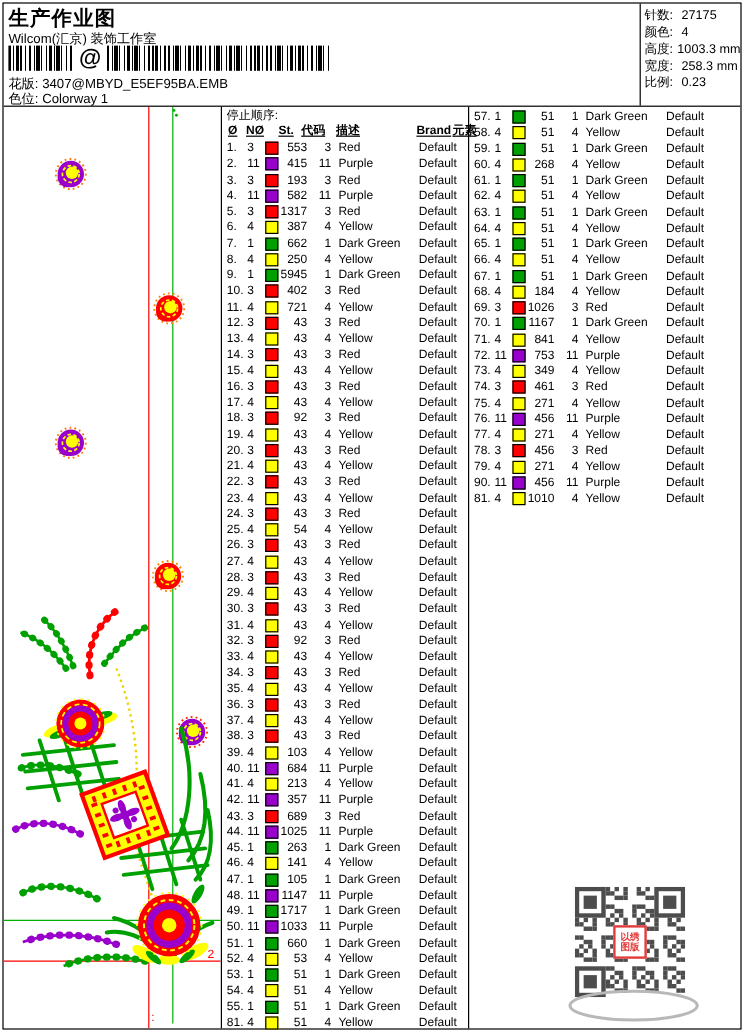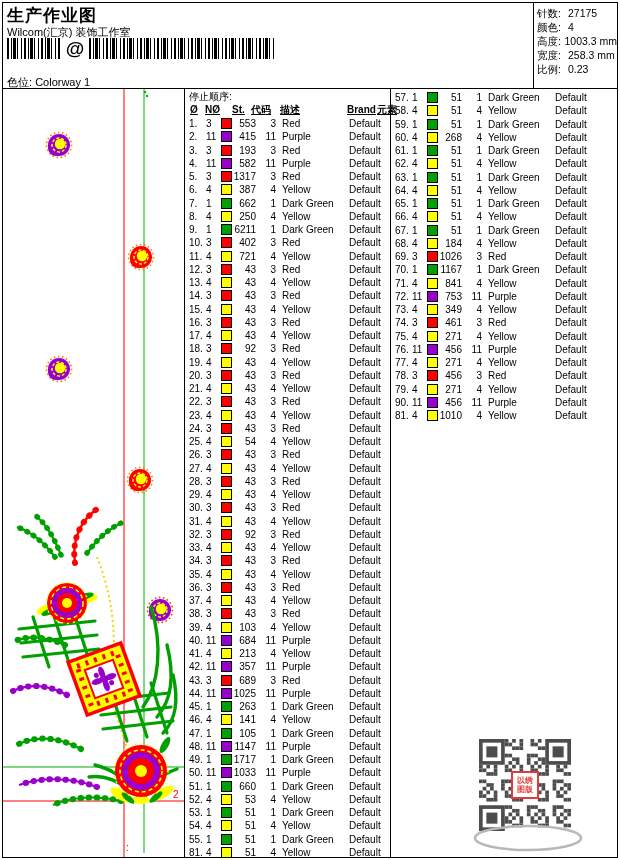--- a/index.html
+++ b/index.html
@@ -60,20 +60,24 @@
  <div class="page">
 
   <div class="hdr">
     <div class="title">生产作业图</div>
     <div class="studio">Wilcom(汇京) 装饰工作室</div>
     <div class="barcode-wrap">
       <div class="bars b1"></div>
       <div class="bc-at">@</div>
       <div class="bars b2"></div>
     </div>
+    <div class="meta-line meta1">
+      <span>花版:</span>
+      <span>3407@MBYD_E5EF95BA.EMB</span>
+    </div>
     <div class="meta-line meta2">
       <span>色位:</span>
       <span>Colorway 1</span>
     </div>
 
     <div class="infobox">
       <div class="info-row">
             <span class="lbl">针数:</span>
             <span>27175</span>
           </div>
@@ -343,21 +347,21 @@
             <span class="c-code">4</span>
             <span class="c-desc">Yellow</span>
             <span class="c-brand">Default</span>
           </div>
           <div class="t-row">
             <span class="c-num">9.</span>
             <span class="c-nd">1</span>
             <span class="c-chip">
               <i style="background:#00A000"></i>
             </span>
-            <span class="c-st">6211</span>
+            <span class="c-st">5945</span>
             <span class="c-code">1</span>
             <span class="c-desc">Dark Green</span>
             <span class="c-brand">Default</span>
           </div>
           <div class="t-row">
             <span class="c-num">10.</span>
             <span class="c-nd">3</span>
             <span class="c-chip">
               <i style="background:#FF0000"></i>
             </span>

